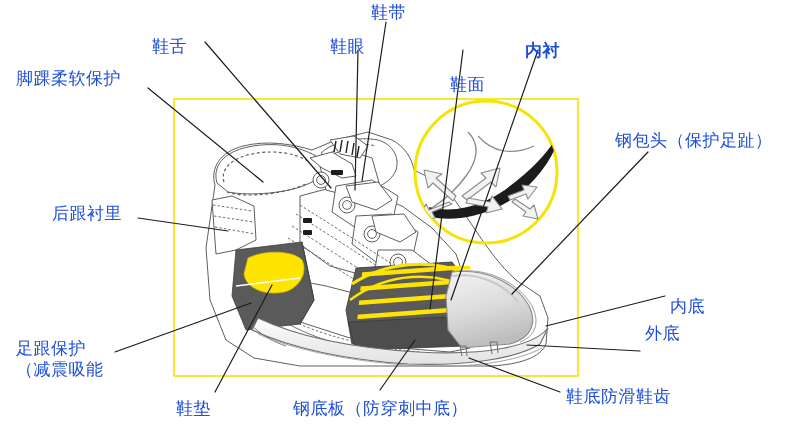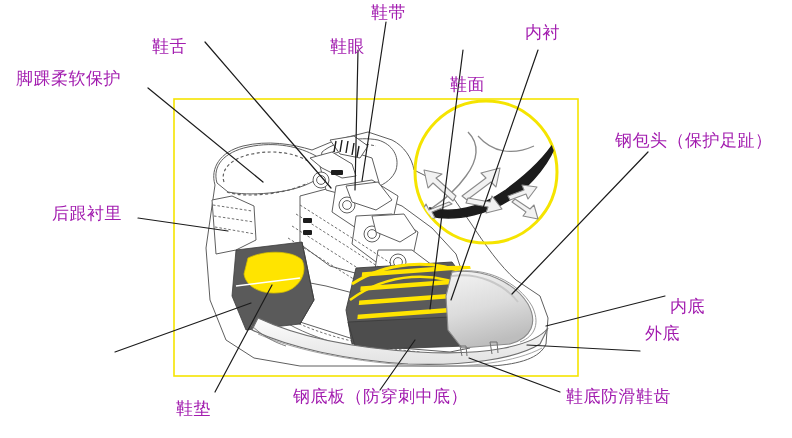--- a/index.html
+++ b/index.html
@@ -10,21 +10,21 @@
   #stage {
     position: relative;
     width: 792px;
     height: 438px;
     background: #ffffff;
     overflow: hidden;
     font-family: "DejaVu Sans", "Liberation Sans", sans-serif;
   }
   .label {
     position: absolute;
-    color: #a21caf;
+    color: #1d4ed8;
     font-size: 17px;
     line-height: 21px;
     white-space: pre;
     letter-spacing: 0.5px;
     font-family: "DejaVu Sans", "Liberation Sans", sans-serif;
   }
   .label.multi { white-space: pre-line; }
   svg.overlay {
     position: absolute;
     left: 0; top: 0;
@@ -232,23 +232,25 @@
       <line x1="215" y1="392" x2="272" y2="285"></line>
       <line x1="380" y1="390" x2="415" y2="340"></line>
       <line x1="560" y1="392" x2="469" y2="358"></line>
     </g>
   </svg>
 
   <div class="label" style="left:152px; top:36px;">鞋舌</div>
   <div class="label" style="left:330px; top:36px;">鞋眼</div>
   <div class="label" style="left:371px; top:2px;">鞋带</div>
   <div class="label" style="left:450px; top:30px;margin-top:44px;">鞋面</div>
-  <div class="label" style="left:525px; top:22px;">内衬</div>
+  <div class="label" style="left:525px; top:40px;font-weight:bold;">内衬</div>
   <div class="label" style="left:615px; top:130px;">钢包头（保护足趾）</div>
   <div class="label" style="left:16px;  top:68px;">脚踝柔软保护</div>
   <div class="label" style="left:52px;  top:204px;font-family:Liberation Mono, monospace;">后跟衬里</div>
   <div class="label" style="left:670px; top:287px;margin-top:9px;">内底</div>
   <div class="label" style="left:645px; top:323px;">外底</div>
+  <div class="label multi" style="left:16px; top:338px;">足跟保护
+（减震吸能</div>
   <div class="label" style="left:176px; top:398px;font-family:Liberation Serif, serif;">鞋垫</div>
-  <div class="label" style="left:293px; top:386px;text-align:right;">钢底板（防穿刺中底）</div>
+  <div class="label" style="left:293px; top:398px;text-align:right;">钢底板（防穿刺中底）</div>
   <div class="label" style="left:566px; top:386px;text-align:right;">鞋底防滑鞋齿</div>
 
 </div>
 
 </body></html>

